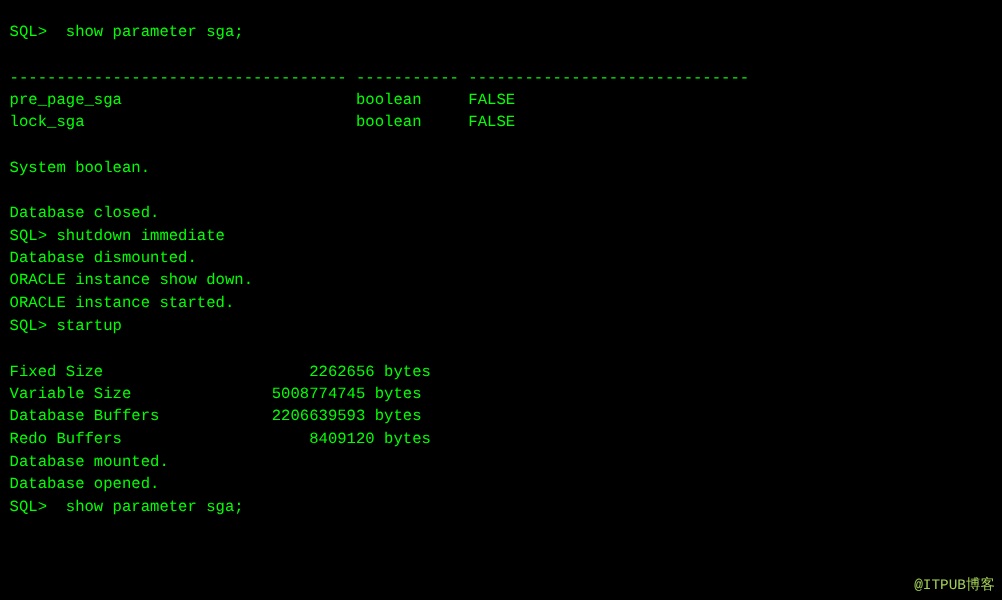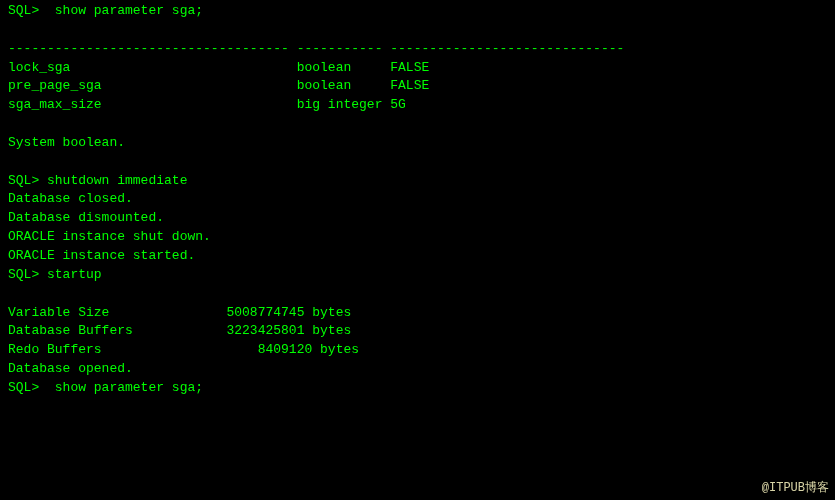--- a/index.html
+++ b/index.html
@@ -9,58 +9,59 @@
       height: 500px;
       overflow: hidden;
       font-family: 'Courier New', Courier, monospace;
       font-size: 13px;
       color: #00ff00;
     }
     .terminal {
       width: 835px;
       height: 500px;
       background: #000000;
-      padding: 2px 8px;
+      padding: 18px 8px;
       overflow: hidden;
       position: relative;
     }
     .line {
       line-height: 1.45;
       white-space: pre;
     }
     .watermark {
       position: absolute;
       bottom: 4px;
       right: 6px;
-      color: #fef9c3;
+      color: #bef264;
       font-size: 12px;
       opacity: 0.85;
     }
   </style>
 </head>
 <body>
 
 <div class="terminal">
   <div id="lines-container">
       <div class="line">SQL&gt;  show parameter sga;</div>
       <div class="line">&nbsp;</div>
       <div class="line">------------------------------------ ----------- ------------------------------</div>
+      <div class="line">pre_page_sga                         boolean     FALSE</div>
       <div class="line">lock_sga                             boolean     FALSE</div>
-      <div class="line">pre_page_sga                         boolean     FALSE</div>
-      <div class="line">sga_max_size                         big integer 5G</div>
       <div class="line">&nbsp;</div>
       <div class="line">System boolean.</div>
       <div class="line">&nbsp;</div>
+      <div class="line">Database closed.</div>
       <div class="line">SQL&gt; shutdown immediate</div>
-      <div class="line">Database closed.</div>
       <div class="line">Database dismounted.</div>
-      <div class="line">ORACLE instance shut down.</div>
+      <div class="line">ORACLE instance show down.</div>
       <div class="line">ORACLE instance started.</div>
       <div class="line">SQL&gt; startup</div>
       <div class="line">&nbsp;</div>
+      <div class="line">Fixed Size                      2262656 bytes</div>
       <div class="line">Variable Size               5008774745 bytes</div>
-      <div class="line">Database Buffers            3223425801 bytes</div>
+      <div class="line">Database Buffers            2206639593 bytes</div>
       <div class="line">Redo Buffers                    8409120 bytes</div>
+      <div class="line">Database mounted.</div>
       <div class="line">Database opened.</div>
       <div class="line">SQL&gt;  show parameter sga;</div>
     </div>
   <div class="watermark">@ITPUB博客</div>
 </div>
 
 </body></html>

